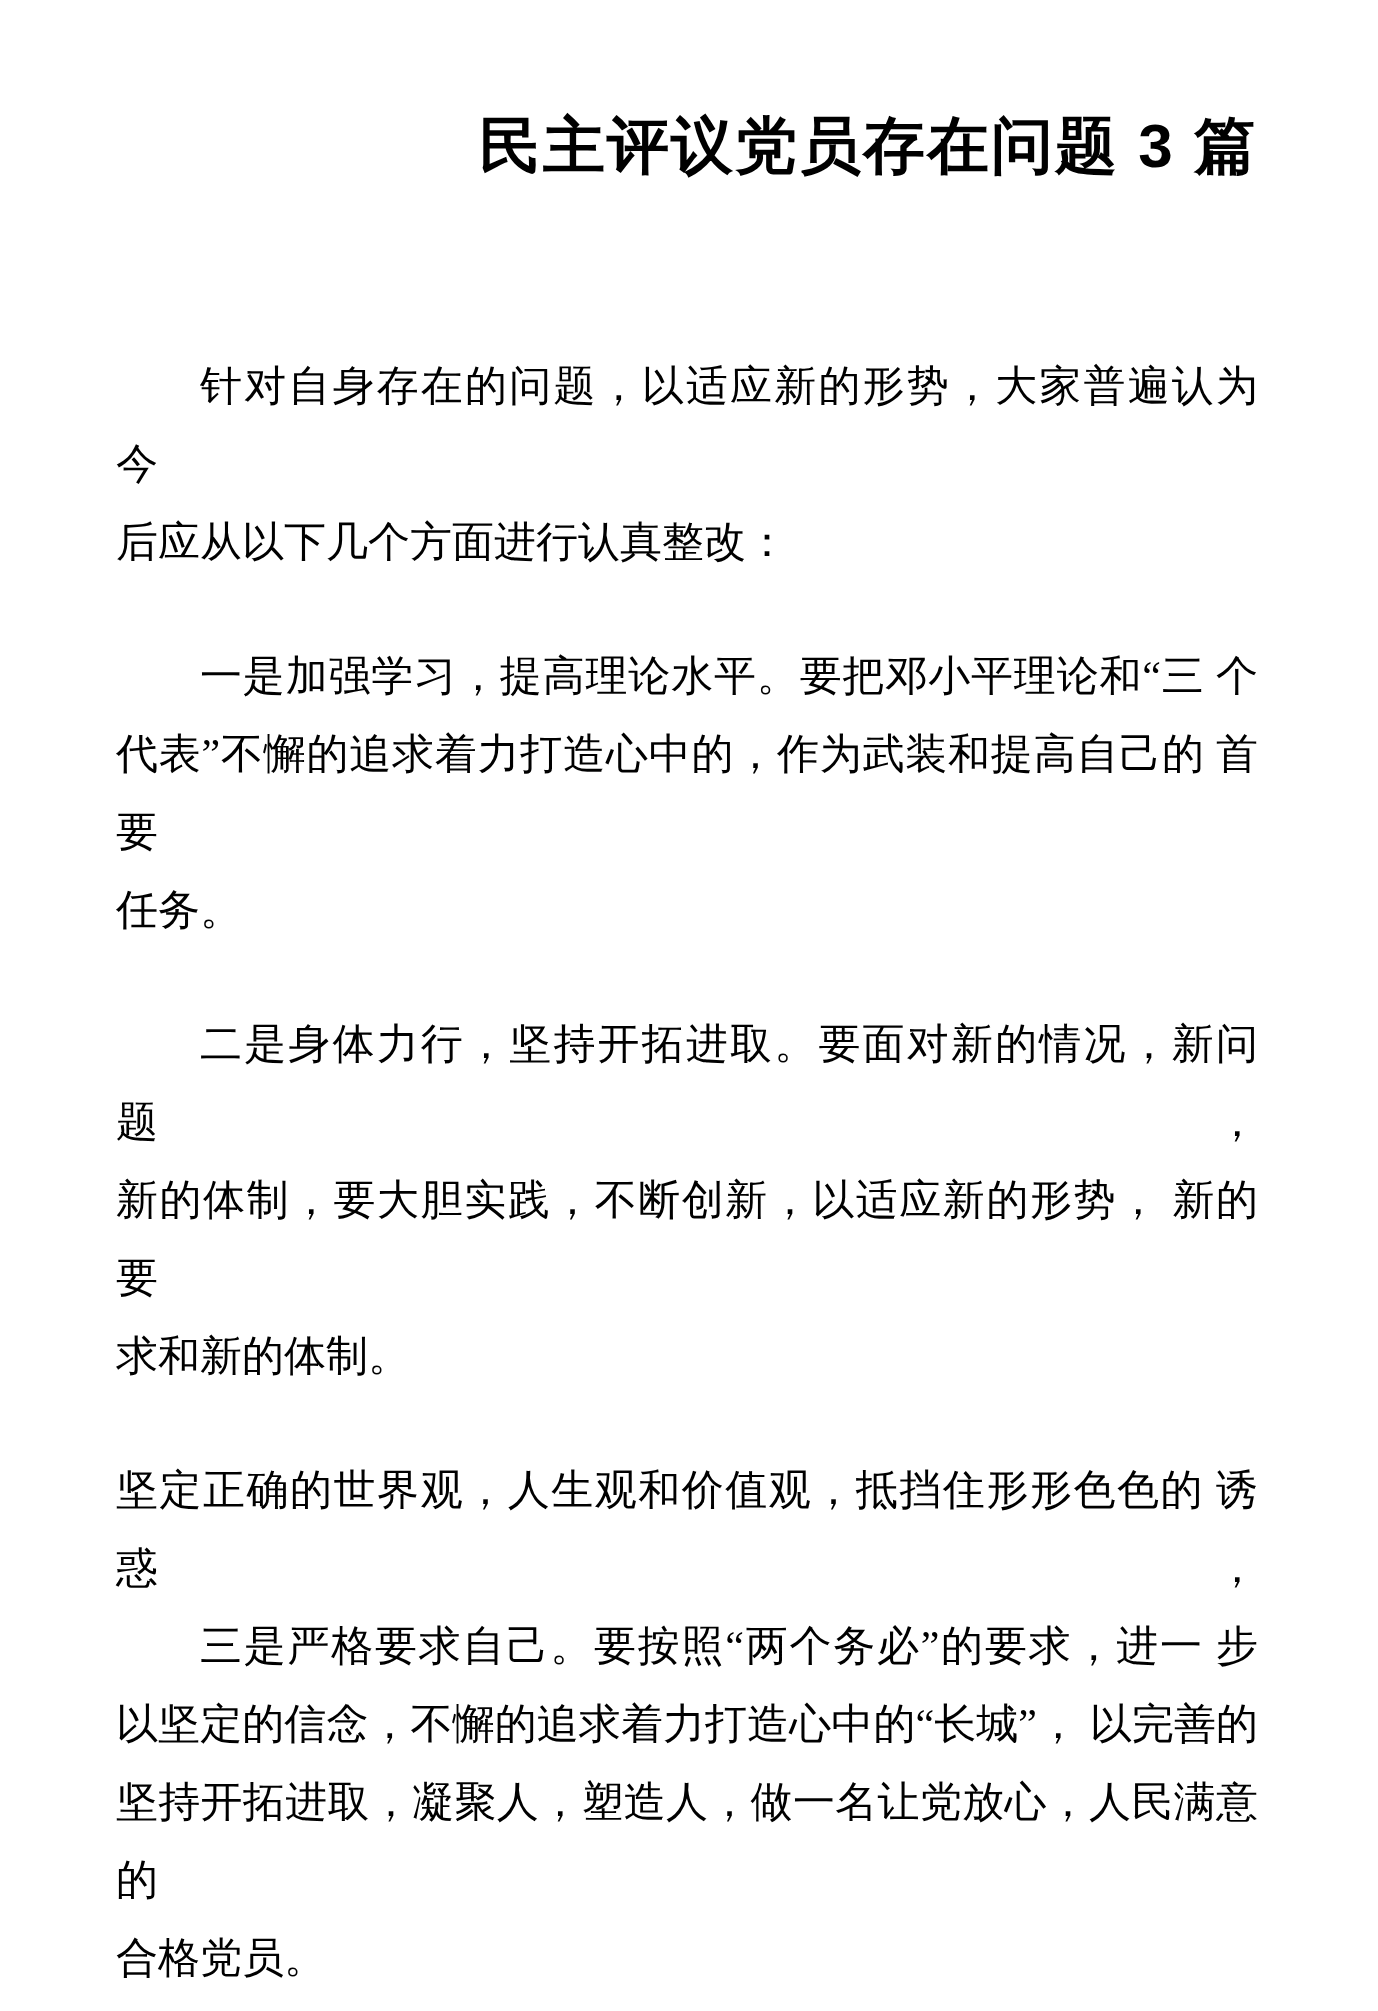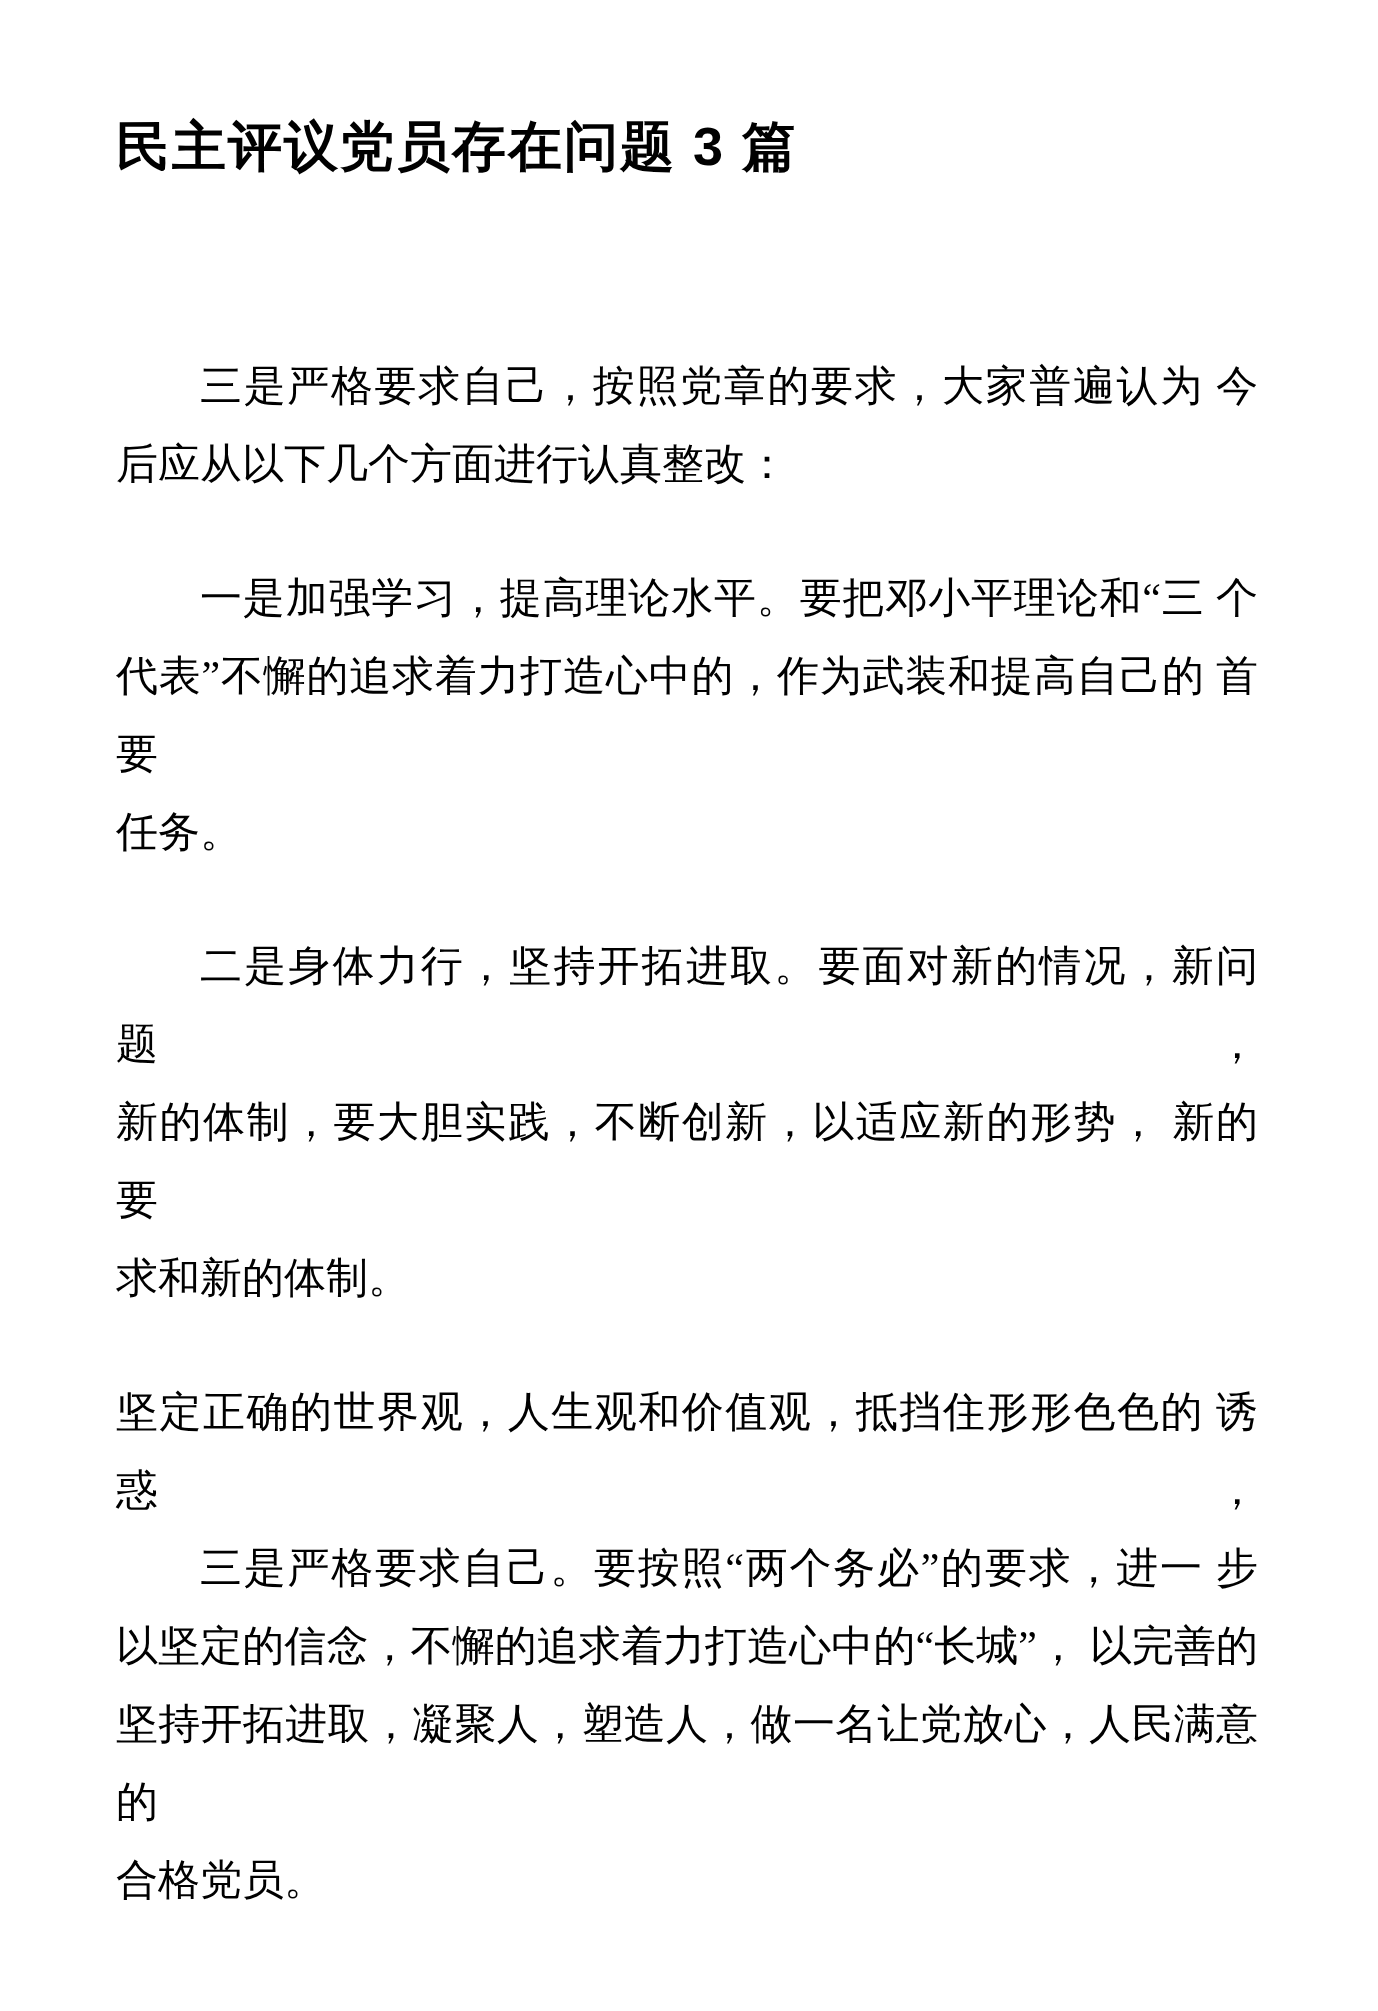--- a/index.html
+++ b/index.html
@@ -13,24 +13,24 @@
     height: 2011px;
     box-sizing: border-box;
     padding: 112px 120px 0 116px;
     background: #ffffff;
     color: #000000;
     overflow: hidden;
     font-family: "Liberation Serif", "DejaVu Serif", serif;
   }
   .doc-title {
     margin: 0;
-    text-align: left;
+    text-align: right;
     font-family: "Liberation Sans", "DejaVu Sans", sans-serif;
     font-weight: 700;
-    font-size: 54px;
+    font-size: 62px;
     line-height: 68px;
     letter-spacing: 2px;
     white-space: nowrap;
   }
   .doc-body {
     margin-top: 167px;
     font-size: 42px;
   }
   .para {
     margin: 0 0 56px 0;
@@ -51,21 +51,21 @@
 </head>
 <body>
 
 <div class="page">
   <h1 class="doc-title">民主评议党员存在问题 3 篇</h1>
 
   <div class="doc-body">
 
 
     <p class="para">
-      <span class="line first">三是严格要求自己，按照党章的要求，大家普遍认为 今</span>
+      <span class="line first">针对自身存在的问题，以适应新的形势，大家普遍认为 今</span>
       <span class="line last">后应从以下几个方面进行认真整改：</span>
     </p>
 
     <p class="para">
       <span class="line first">一是加强学习，提高理论水平。要把邓小平理论和“三 个</span>
       <span class="line">代表”不懈的追求着力打造心中的，作为武装和提高自己的 首要</span>
       <span class="line last">任务。</span>
     </p>
 
     <p class="para">

